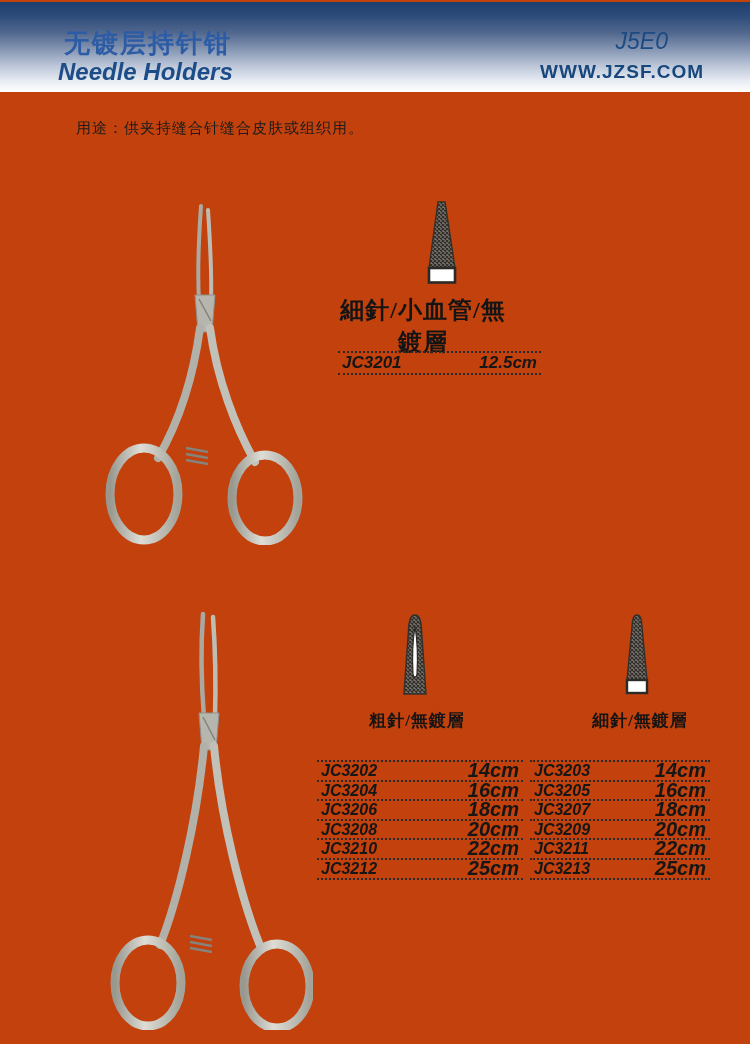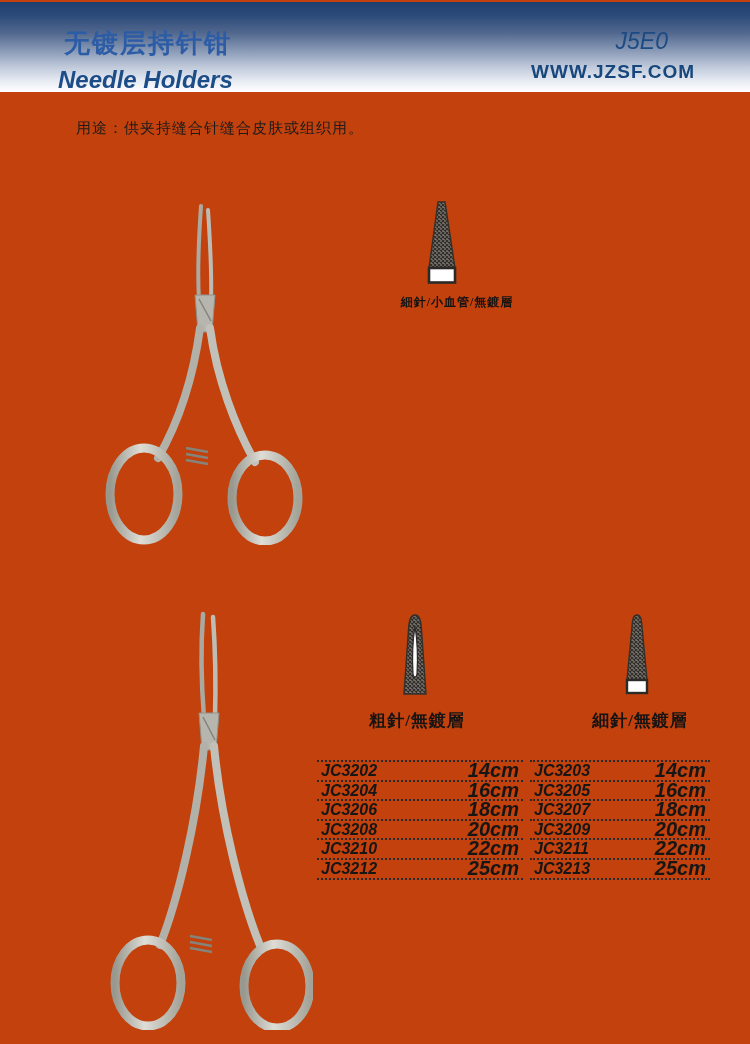--- a/index.html
+++ b/index.html
@@ -5,40 +5,40 @@
   html,body{margin:0;padding:0;background:#fff;}
   .page{position:relative;width:750px;height:1044px;background:#c2410c;overflow:hidden;
         font-family:"Liberation Sans","DejaVu Sans",sans-serif;}
 
   
   .header{position:absolute;left:0;top:2px;width:750px;height:90px;
     background:linear-gradient(180deg,#1e3e6d 0%,#2c4b79 15%,#53698f 35%,#8c9cb8 55%,
                #bfc9da 72%,#e8ecf3 88%,#ffffff 100%);}
   .title-zh{position:absolute;left:64px;top:24px;font-size:26px;font-weight:bold;
     color:#2c5ca6;letter-spacing:2px;}
-  .title-en{position:absolute;left:58px;top:64px;font-size:24px;font-style:italic;
+  .title-en{position:absolute;left:58px;top:56px;font-size:24px;font-style:italic;
     font-weight:bold;color:#1d4d88;}
   .page-code{position:absolute;right:82px;top:26px;font-size:23px;font-style:italic;
     font-weight:normal;color:#1c4a82;}
-  .website{position:absolute;right:55px;top:59px;font-size:19px;font-weight:bold;
+  .website{position:absolute;right:46px;top:59px;font-size:19px;font-weight:bold;
     color:#17477c;letter-spacing:1px;margin-left:28px;}
 
   
   .usage{position:absolute;left:45px;top:119px;font-size:15px;color:#1c1c1c;letter-spacing:1px;margin-left:31px;}
 
   
   .photo1{position:absolute;left:105px;top:200px;width:200px;height:345px;}
   .photo2{position:absolute;left:108px;top:610px;width:205px;height:420px;}
   .tip-a{position:absolute;left:427px;top:201px;width:30px;height:84px;}
   .tip-b{position:absolute;left:402px;top:614px;width:26px;height:82px;}
   .tip-c{position:absolute;left:624px;top:614px;width:26px;height:84px;}
 
   .tip-label{position:absolute;font-family:"Liberation Serif","DejaVu Serif",serif;
     font-weight:bold;color:#141414;text-align:center;letter-spacing:1px;}
-  .label1{left:362px;top:294px;width:190px;font-size:12px;}
+  .label1{left:328px;top:294px;width:190px;font-size:24px;}
   .label2a{left:347px;top:709px;width:140px;font-size:17px;}
   .label2b{left:570px;top:709px;width:140px;font-size:17px;}
 
   
   .spec-table{position:absolute;color:#161616;font-weight:bold;font-style:italic;}
   .table1{left:338px;top:351px;width:203px;border-top:2px dotted #2a2a2a;border-bottom:2px dotted #2a2a2a;}
   .table1 .row{height:20px;line-height:20px;}
   .row{display:flex;justify-content:space-between;align-items:center;}
   .row .code{padding-left:4px;font-size:17px;}
   .row .size{padding-right:4px;font-size:17px;}
@@ -95,20 +95,26 @@
         <rect width="4" height="4" fill="#7a756e"></rect>
         <path d="M0,4 L4,0 M0,0 L4,4" stroke="#2e2b28" stroke-width="1.1"></path>
       </pattern>
     </defs>
     <polygon points="11,1 18,1 28,67 2,67" fill="url(#h1)" stroke="#333029" stroke-width="1.4"></polygon>
     <rect x="2" y="67" width="26" height="14.5" fill="#ffffff" stroke="#2c2a26" stroke-width="2.6"></rect>
   </svg>
 
   <div class="tip-label label1">細針/小血管/無鍍層</div>
 
+  <div class="spec-table table1">
+    <div class="row">
+      <span class="code">JC3201</span>
+      <span class="size">12.5cm</span>
+    </div>
+  </div>
 
   <svg class="photo2" viewBox="0 0 205 420">
     <defs>
       <linearGradient id="m2" x1="0" y1="0" x2="1" y2="0">
         <stop offset="0" stop-color="#98988f"></stop>
           <stop offset="0.45" stop-color="#dddDd6"></stop>
           <stop offset="1" stop-color="#a3a399"></stop>
       </linearGradient>
     </defs>
 

